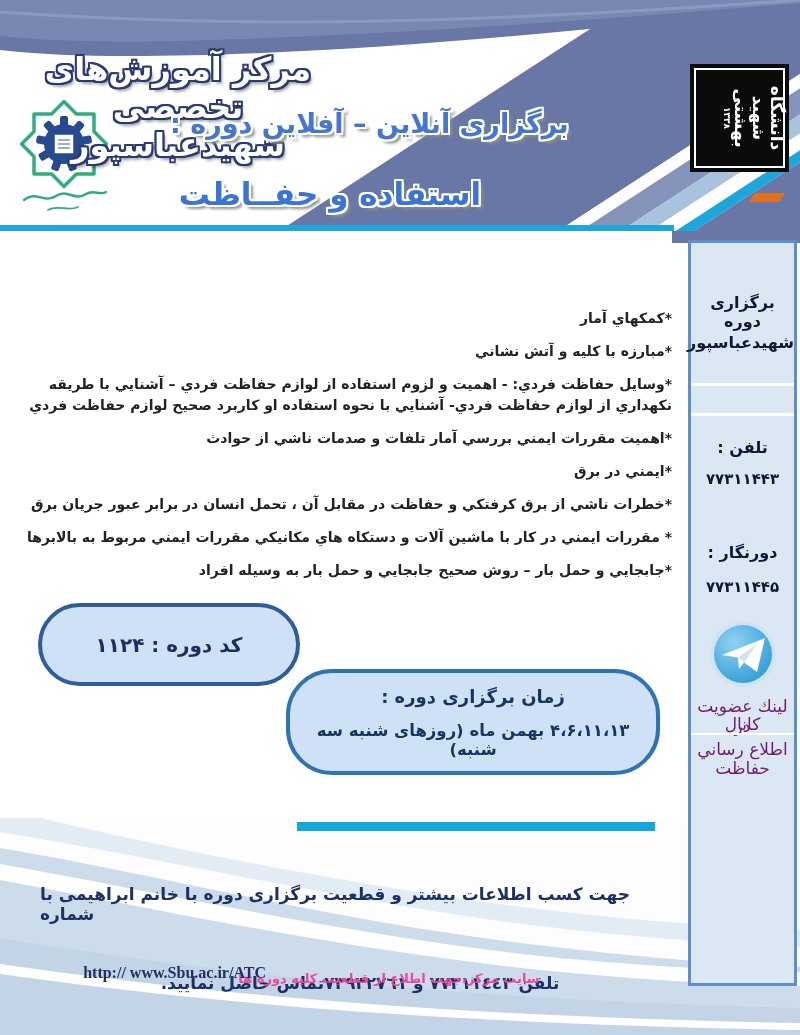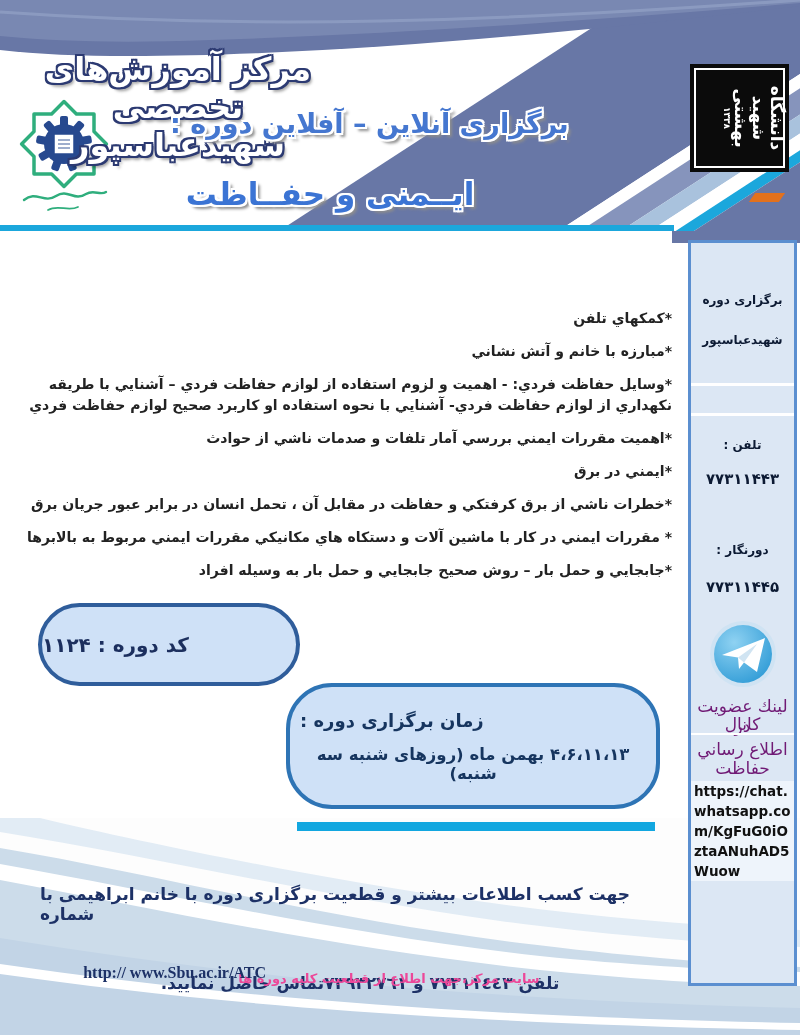--- a/index.html
+++ b/index.html
@@ -33,34 +33,34 @@
   .slate-patch{left:672px;top:231px;width:128px;height:12px;background:#6877a6;z-index:2;}
 
   
   .section-title{left:90px;top:246px;width:580px;text-align:center;z-index:3;direction:rtl;
     font-size:30px;font-weight:bold;font-style:italic;color:#1b2f6b;
     text-decoration:underline;text-underline-offset:7px;}
   .topics{left:14px;top:308px;width:658px;z-index:3;direction:rtl;text-align:right;
     font-size:14px;font-weight:bold;color:#222;line-height:21px;}
   .topics .topic{margin-bottom:12px;}
   .pill{background:#cfe1f7;border-radius:46px;z-index:3;display:flex;flex-direction:column;
-    justify-content:center;align-items:flex-end;direction:rtl;}
+    justify-content:center;align-items:center;direction:rtl;}
   .code-pill{left:38px;top:603px;width:262px;height:83px;border:4px solid #2f5d9b;
     font-size:20px;font-weight:bold;color:#1c2f5e;}
-  .sched-pill{left:286px;top:683px;width:374px;height:126px;border:4px solid #2e74b5;
+  .sched-pill{left:286px;top:669px;width:374px;height:106px;border:4px solid #2e74b5;
     color:#16355f;font-weight:bold;gap:14px;padding:0 10px;text-align:center;}
   .sched-l1{font-size:18px;}
   .sched-l2{font-size:16.5px;}
   .cyan-bar{left:297px;top:822px;width:358px;height:9px;background:#12a7e0;z-index:3;}
 
   
   .sidebar{left:688px;top:240px;width:109px;height:746px;background:#dce7f4;
     border:3px solid #5b8fd0;z-index:6;}
   .sb-txt{position:absolute;left:0;width:103px;text-align:center;direction:rtl;
-    font-size:12px;font-weight:bold;color:#0c1a33;}
+    font-size:16px;font-weight:bold;color:#0c1a33;}
   .sb-num{font-size:15px;letter-spacing:1px;}
   .sb-sep{position:absolute;left:0;width:103px;height:3px;background:#ffffff;}
   .sb-note{font-size:17px;font-weight:normal;color:#701a75;}
   .tg-wrap{position:absolute;left:50%;top:378px;transform:translateX(-50%);cursor:pointer;}
   .wa-url{position:absolute;left:0;top:538px;width:103px;padding:0 3px;direction:ltr;
     font-size:13.5px;font-weight:bold;color:#111;text-align:left;line-height:20px;
     word-break:break-all;background:#eef4fb;cursor:pointer;}
 
   
   .waves{left:0;top:818px;width:800px;height:217px;z-index:0;}
@@ -128,26 +128,26 @@
     <div class="seal-inner">
       <div>دانشگاه</div>
       <div>شهید</div>
       <div>بهشتی</div>
       <div class="seal-year">۱۳۳۸</div>
     </div>
   </div>
 
   <div class="abs org-title">مرکز آموزش‌های تخصصی شهیدعباسپور</div>
   <div class="abs delivery-line">برگزاری آنلاین – آفلاین دوره :</div>
-  <div class="abs course-title">ایــمنی و حفــاظت</div>
+  <div class="abs course-title">استفاده و حفــاظت</div>
 
 
   <div class="abs topics">
-    <div class="topic">*كمكهاي تلفن</div>
-    <div class="topic">*مبارزه با خانم و آتش نشاني</div>
+    <div class="topic">*كمكهاي آمار</div>
+    <div class="topic">*مبارزه با کلیه و آتش نشاني</div>
     <div class="topic">*وسايل حفاظت فردي: - اهميت و لزوم استفاده از لوازم حفاظت فردي – آشنايي با طريقه نكهداري از لوازم حفاظت فردي- آشنايي با نحوه استفاده او كاربرد صحيح لوازم حفاظت فردي</div>
     <div class="topic">*اهميت مقررات ايمني بررسي آمار تلفات و صدمات ناشي از حوادث</div>
     <div class="topic">*ايمني در برق</div>
     <div class="topic">*خطرات ناشي از برق كرفتكي و حفاظت در مقابل آن ، تحمل انسان در برابر عبور جريان برق</div>
     <div class="topic">* مقررات ايمني در كار با ماشين آلات و دستكاه هاي مكانيكي مقررات ايمني مربوط به بالابرها</div>
     <div class="topic">*جابجايي و حمل بار – روش صحيح جابجايي و حمل بار به وسيله افراد</div>
   </div>
 
   <div class="abs pill code-pill">
     <div>کد دوره : ۱۱۲۴</div>
@@ -197,16 +197,15 @@
         <path d="M12 34 L55 17 L47 51 L34 41.5 L29 48 L28 36.5 Z" fill="#ffffff"></path>
         <path d="M28 36.5 L47 23 L34 41.5 Z" fill="#d0e4f2"></path>
       </svg>
     </div>
 
     <div class="sb-txt sb-note" style="top:453px">لینك  عضویت در</div>
     <div class="sb-txt sb-note" style="top:471px">كانال</div>
     <div class="sb-sep" style="top:490px;height:2px"></div>
     <div class="sb-txt sb-note" style="top:496px">اطلاع رساني</div>
     <div class="sb-txt sb-note" style="top:515px">حفاظت</div>
-    <div class="wa-url">https://chat.whatsapp.com/KgFuG0iOztaANuhAD5Wuow</div>
   </div>
 
 </div>
 
 </body></html>

